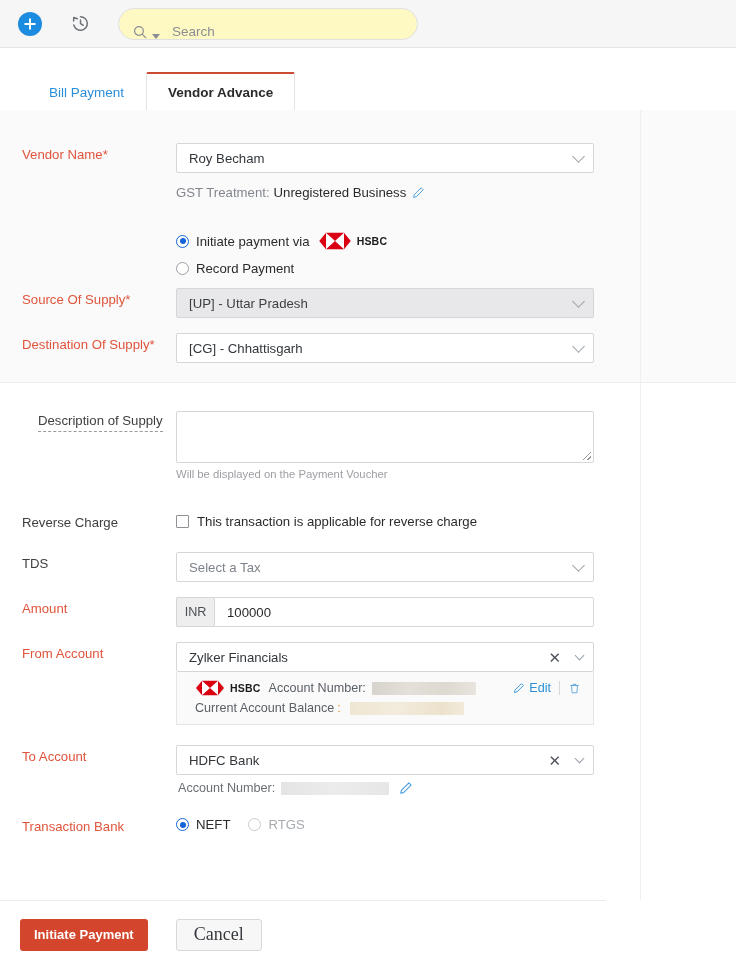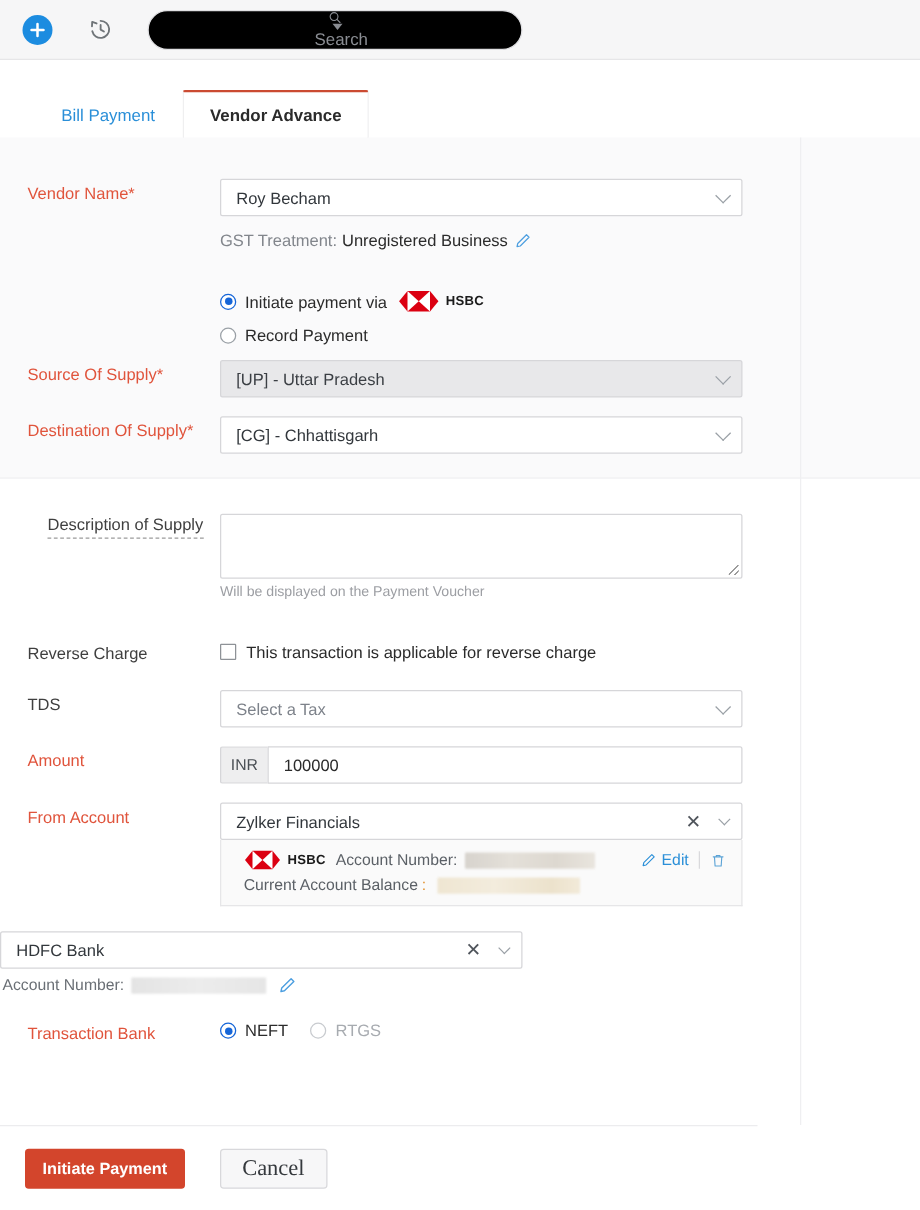--- a/index.html
+++ b/index.html
@@ -35,27 +35,26 @@
   .plus-btn svg { display: block; }
   .hist-btn {
     margin-left: 26px;
     width: 24px; height: 24px;
     display: flex; align-items: center; justify-content: center;
     cursor: pointer; flex: none;
   }
   .searchbox {
     margin-left: 26px;
     width: 300px; height: 32px;
-    background: #000000;
+    background: #fef9c3;
     border: 1px solid #e0e0e3;
     border-radius: 16px;
-    display: flex; align-items: center;
+    display: flex; align-items: flex-end;
     padding: 0 14px;
     cursor: text;
-    flex-direction: column;
   }
   .search-caret {
     width: 0; height: 0; margin-left: 5px; margin-right: 2px;
     border-left: 4px solid transparent;
     border-right: 4px solid transparent;
     border-top: 5px solid #8a8d93;
   }
   .search-ph {
     margin-left: 10px;
     font-size: 13.5px; color: #8a8d93;
@@ -446,20 +445,21 @@
         <div class="acard-r2">
           <span>Current Account Balance</span>
           <span class="colon-o">:</span>
           <span class="redact warm" style="width:114px;"></span>
         </div>
       </div>
     </div>
   </div>
 
   <div class="row" style="left:0; top:745px;">
+    <div class="lbl req">To Account</div>
     <div class="fieldcol">
       <div class="sel">
         <span class="val">HDFC Bank</span>
         <span class="clearx">✕</span>
         <span class="chev" style="width:7px;height:7px;"></span>
       </div>
       <div class="acct-line">
         <span>Account Number:</span>
         <span class="redact" style="width:108px;background:linear-gradient(90deg,#e4e4e4,#ececec 50%,#e6e6e6);"></span>
         <svg width="14" height="14" viewBox="0 0 16 16" style="margin-left:10px;cursor:pointer">

